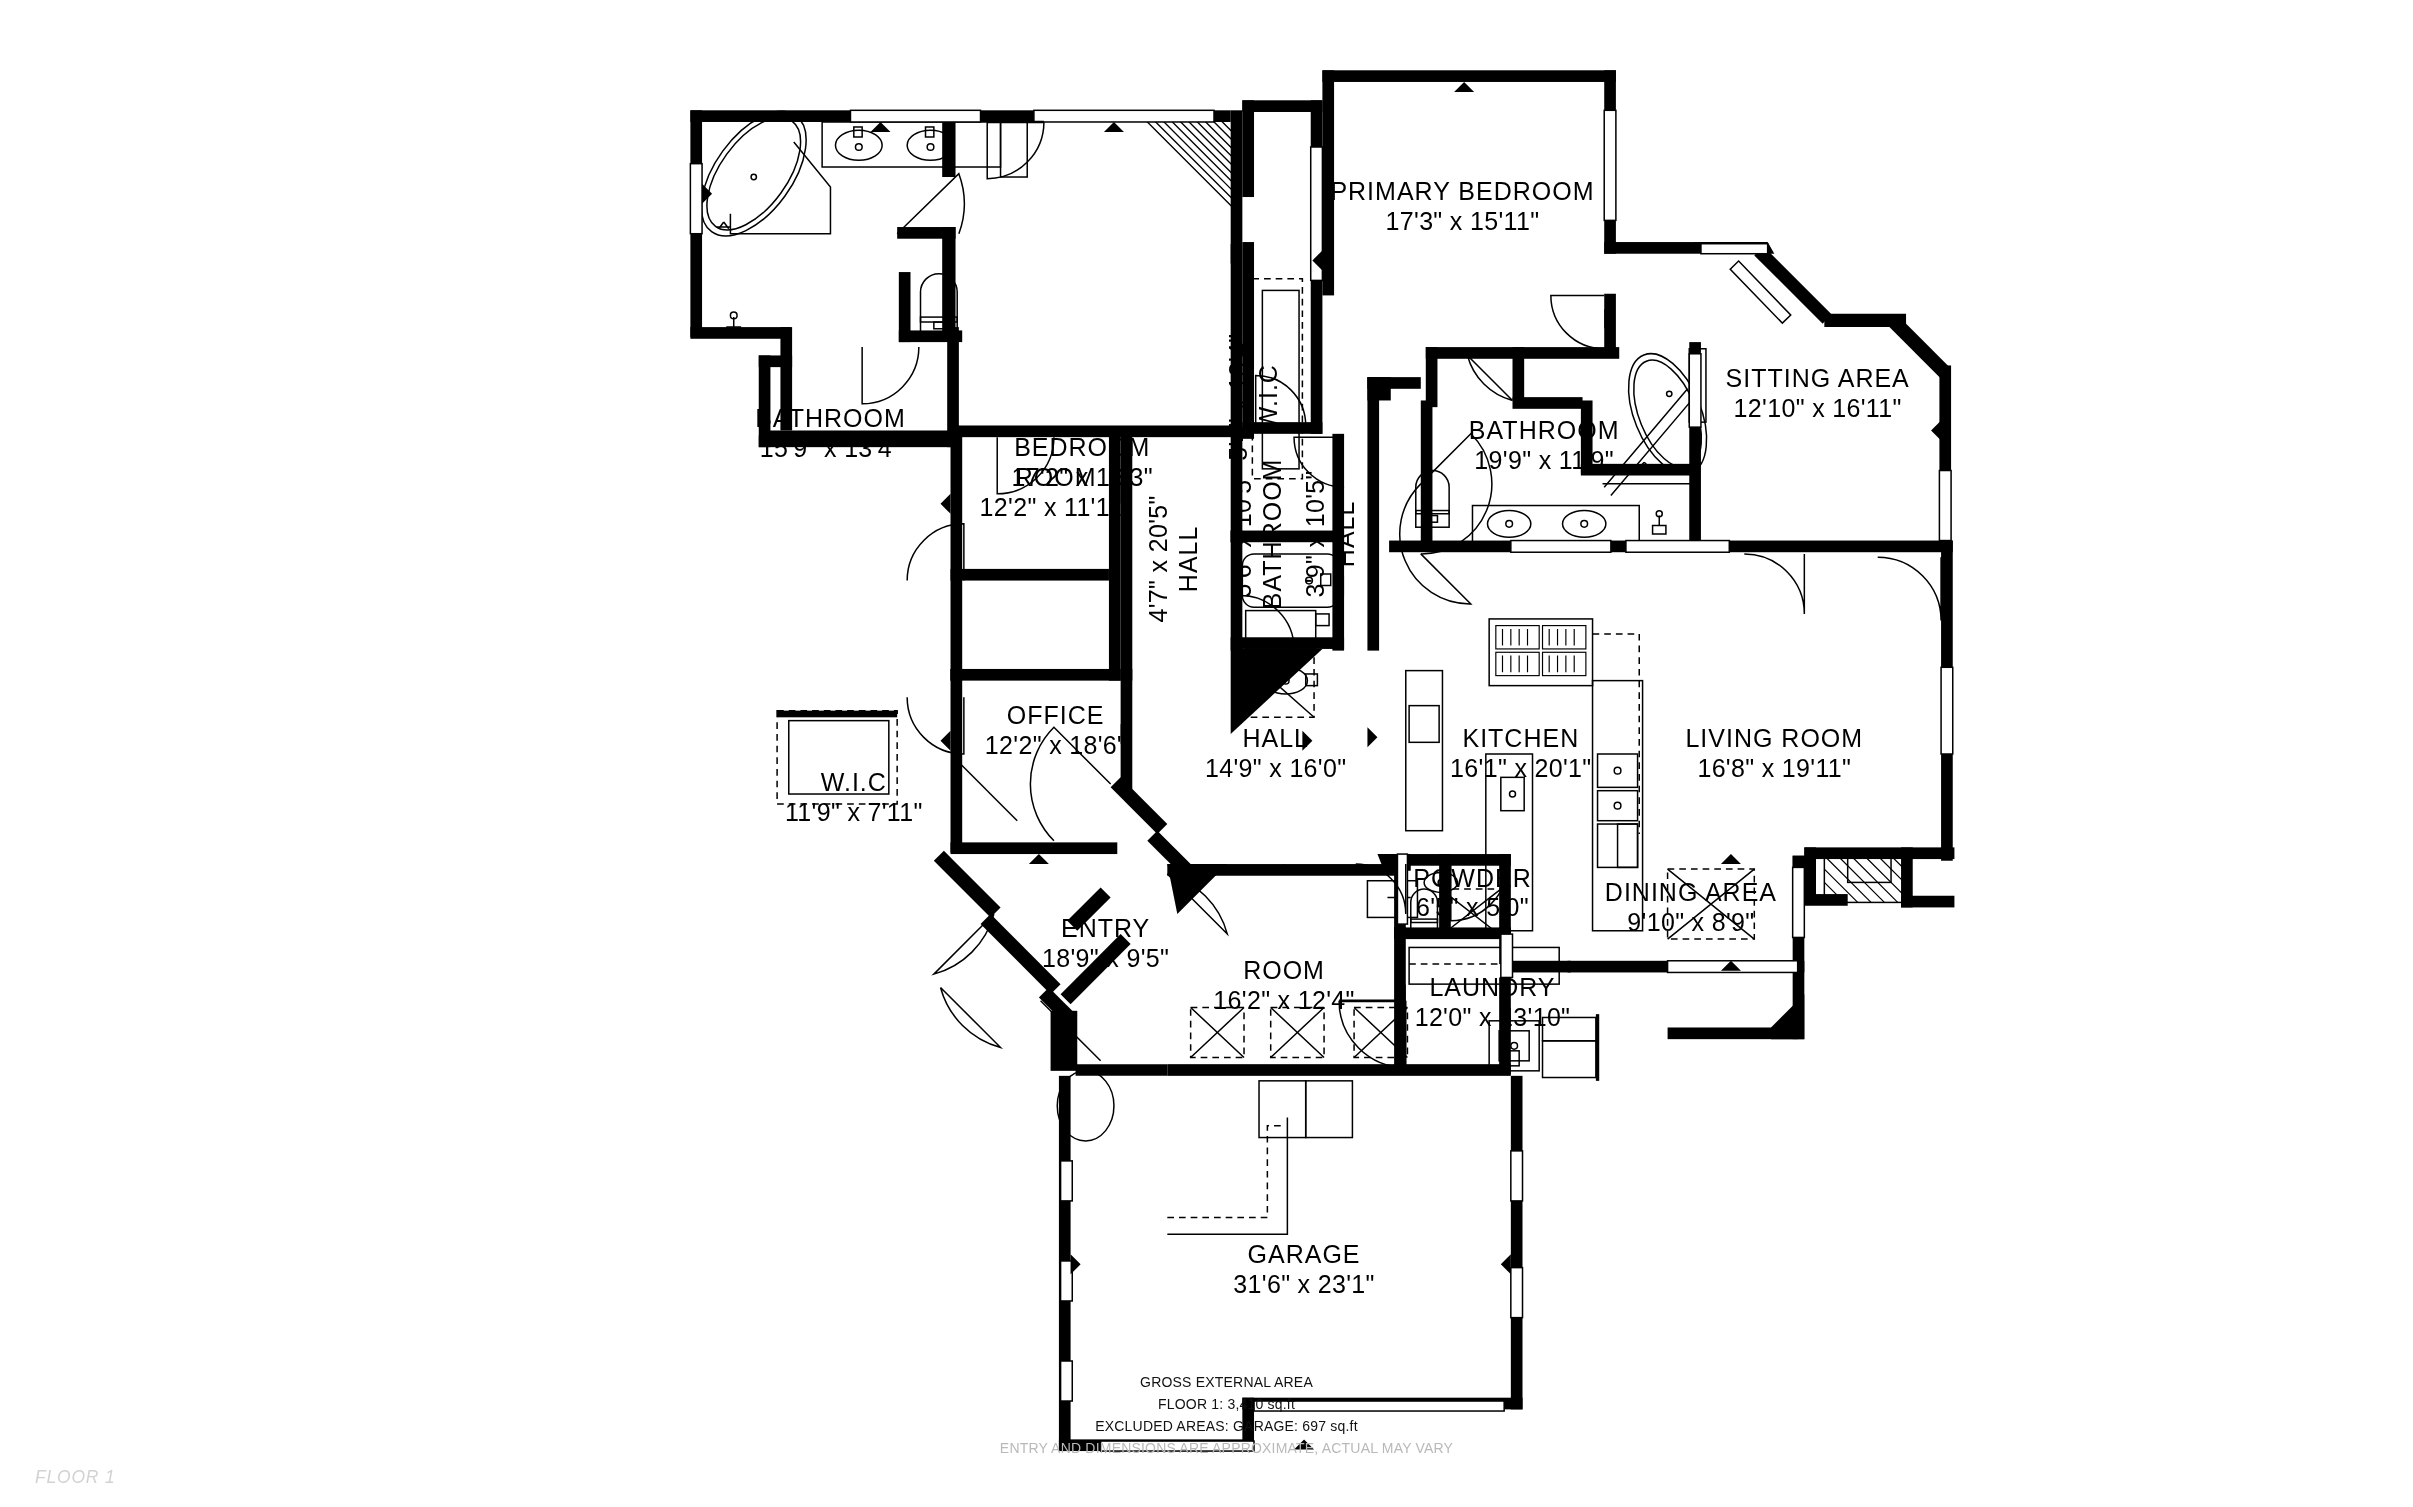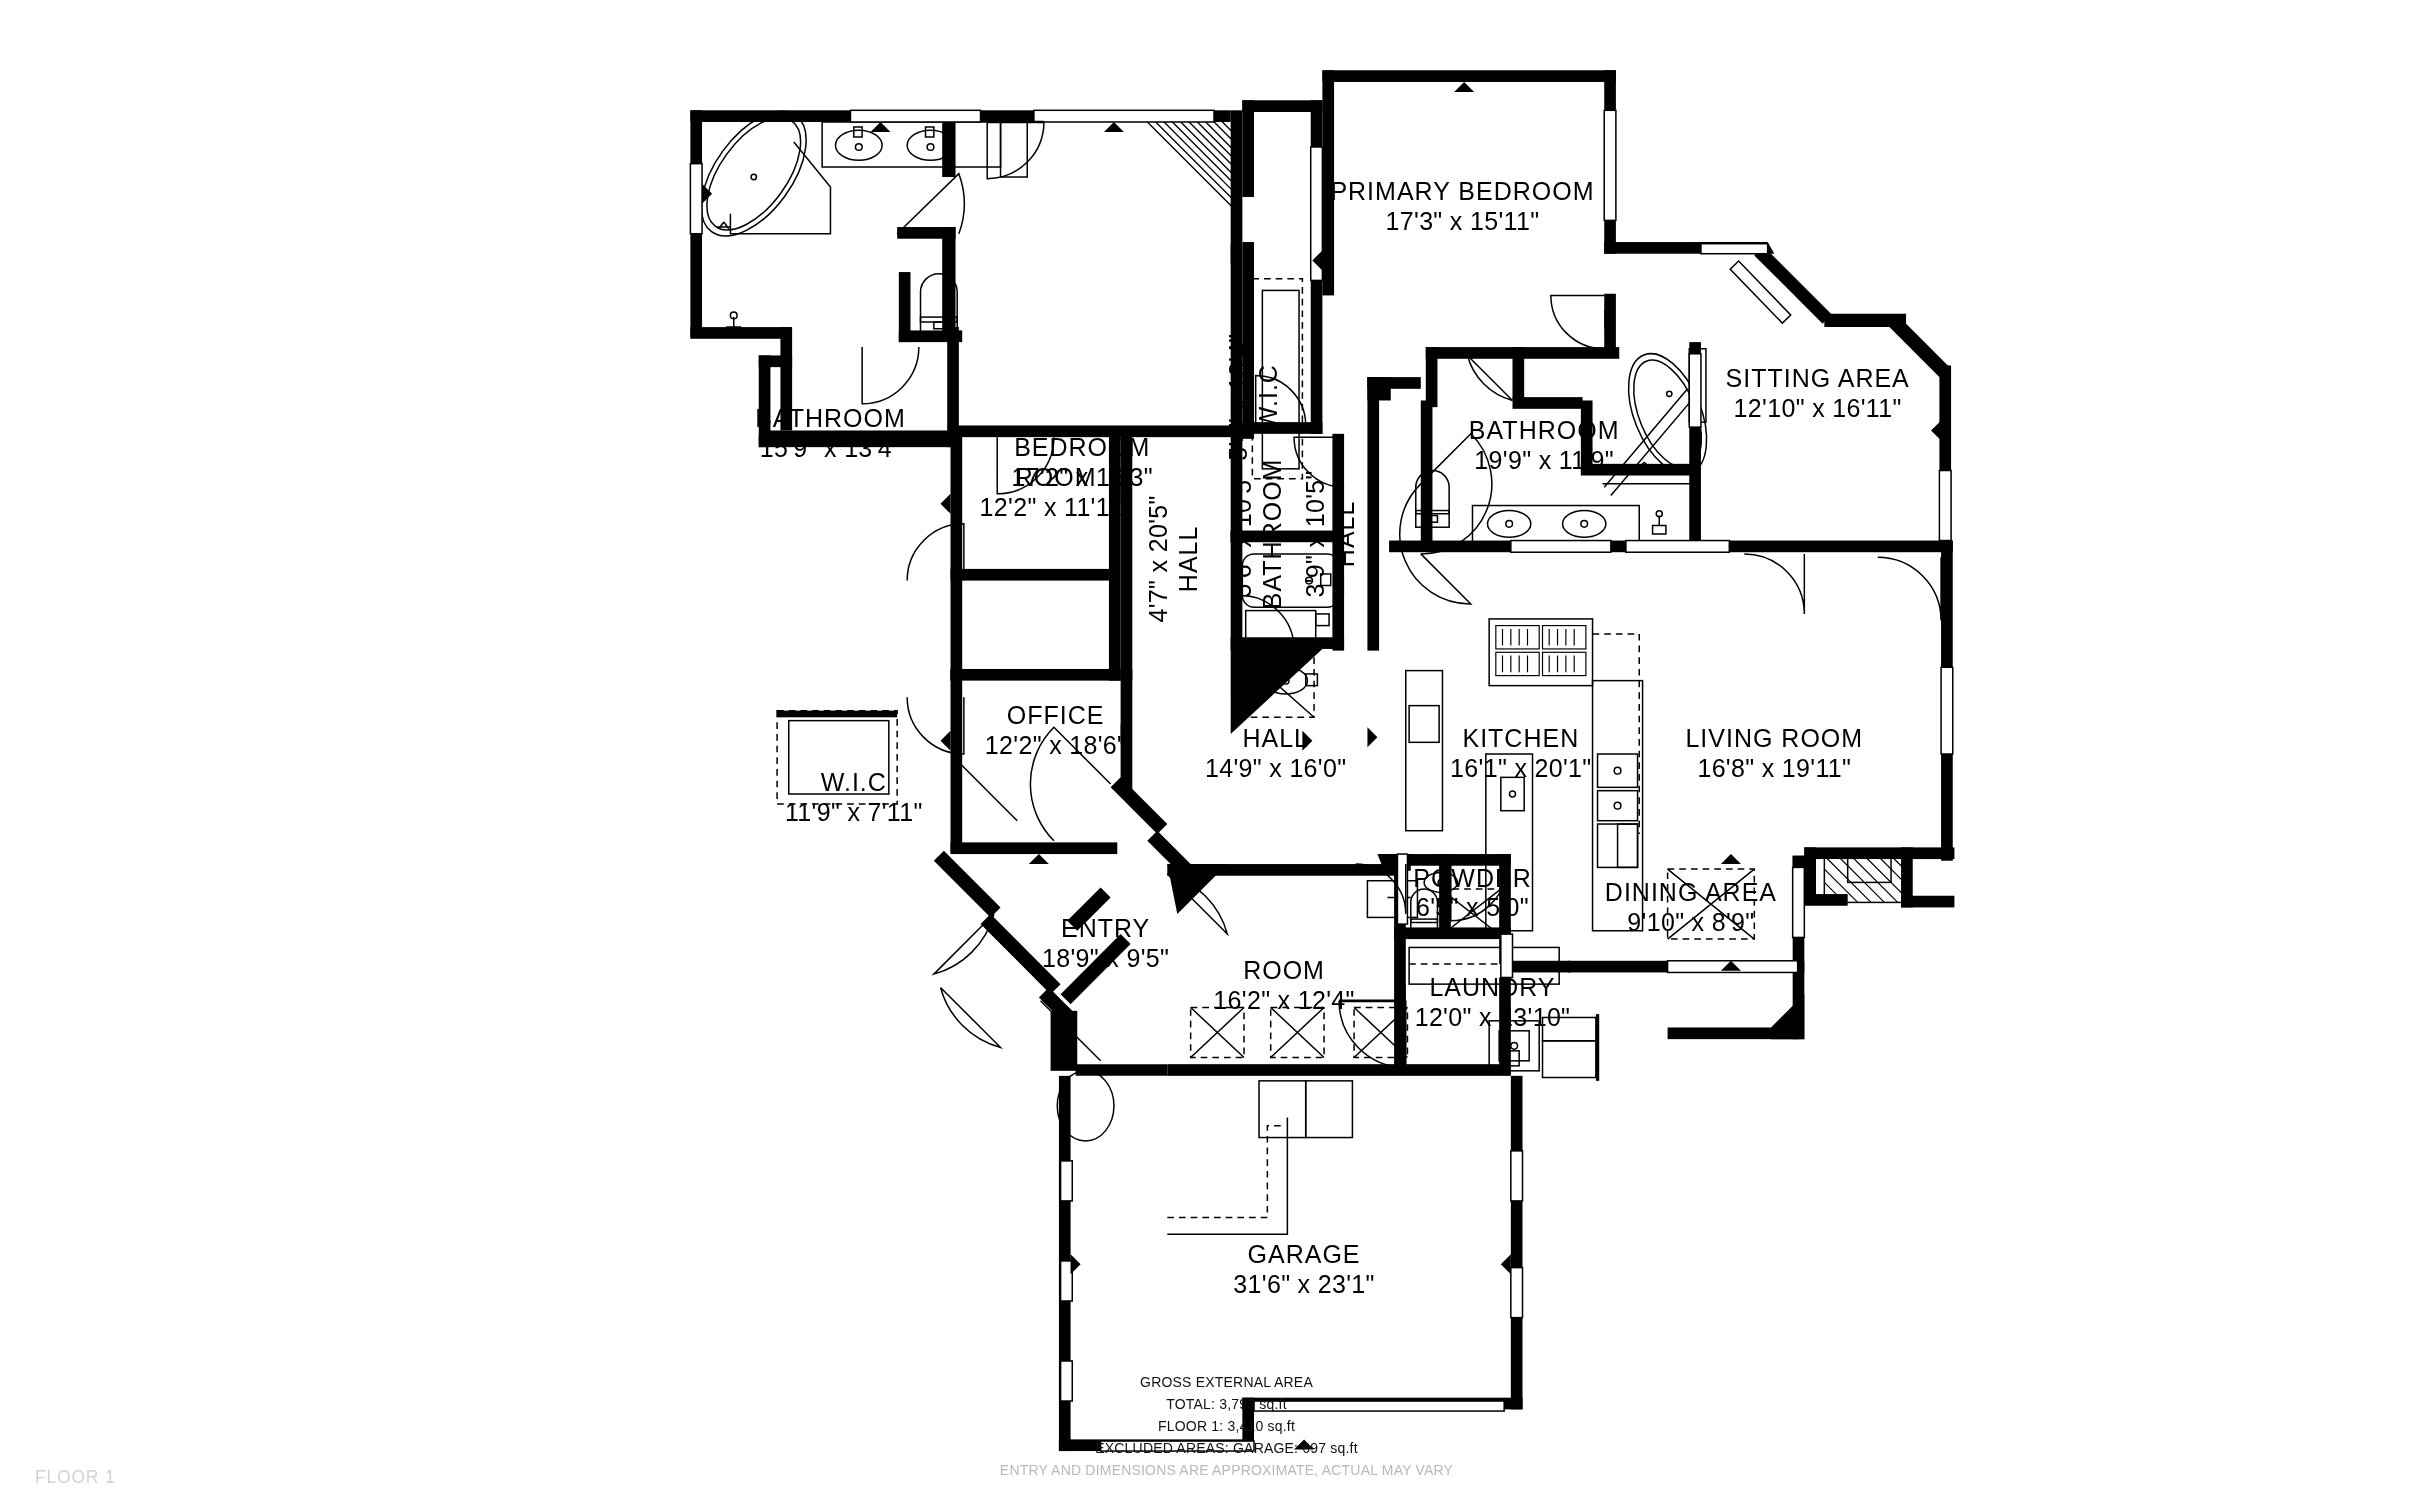--- a/index.html
+++ b/index.html
@@ -10,21 +10,21 @@
   .room-label{font-family:"Liberation Sans","DejaVu Sans",sans-serif;
      font-size:15px;fill:#000;text-anchor:middle;letter-spacing:.6px;}
   .room-dim{font-family:"Liberation Sans","DejaVu Sans",sans-serif;
      font-size:15px;fill:#000;text-anchor:middle;letter-spacing:.2px;}
   .summary{position:absolute;left:0;right:0;text-align:center;
      font-family:"Liberation Sans","DejaVu Sans",sans-serif;}
   .summary div{font-size:14px;line-height:22px;color:#111;letter-spacing:0.2px;padding-left:40px;}
   .summary .disclaimer{color:#b9b9b9;font-size:14px;}
   .floor-tag{position:absolute;left:35px;bottom:20px;color:#d2d2d2;
      font-size:17.5px;letter-spacing:0.8px;
-     font-family:"Liberation Sans","DejaVu Sans",sans-serif;}
+     font-family:"Liberation Sans","DejaVu Sans",sans-serif;font-style:italic;}
 </style>
 </head>
 <body>
 
 <div id="plan-root">
 
   <svg id="plan-svg" width="2413" height="1508" viewBox="0 0 1447 904">
 
     <g fill="none" stroke="#000" stroke-width="0.9">
 
@@ -496,21 +496,20 @@
       <polygon points="1038,512 1044,518 1032,518"></polygon>
       <polygon points="1038,576 1044,582 1032,582"></polygon>
       <polygon points="642,752 648,758 642,764"></polygon>
       <polygon points="906,752 900,758 906,764"></polygon>
       <polygon points="782,863 788,869 776,869"></polygon>
     </g>
   </svg>
 
   <div class="summary" style="top:1371px">
     <div>GROSS EXTERNAL AREA</div>
-    <div>TOTAL: 3,793 sq.ft</div>
     <div>FLOOR 1: 3,410 sq.ft</div>
     <div>EXCLUDED AREAS: GARAGE: 697 sq.ft</div>
     <div class="disclaimer">ENTRY AND DIMENSIONS ARE APPROXIMATE, ACTUAL MAY VARY</div>
   </div>
 
   <div class="floor-tag">FLOOR 1</div>
 </div>
 
 
 </body></html>

